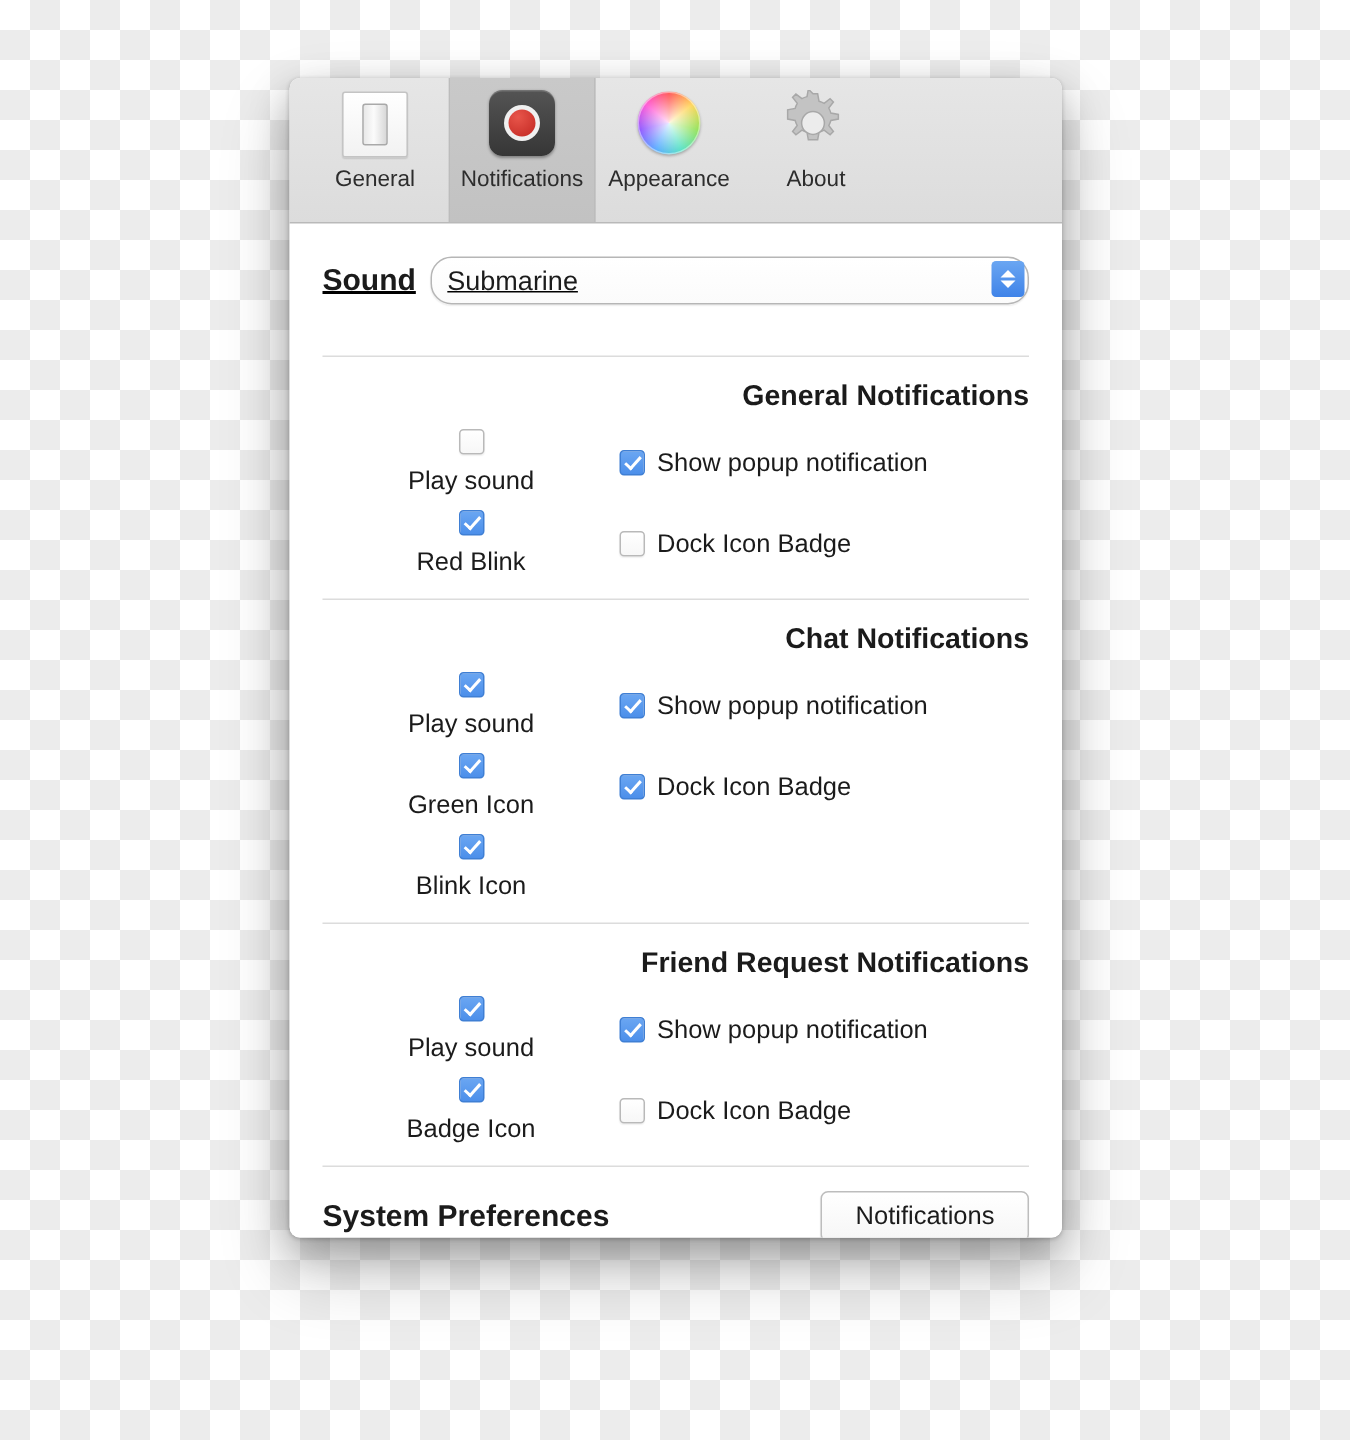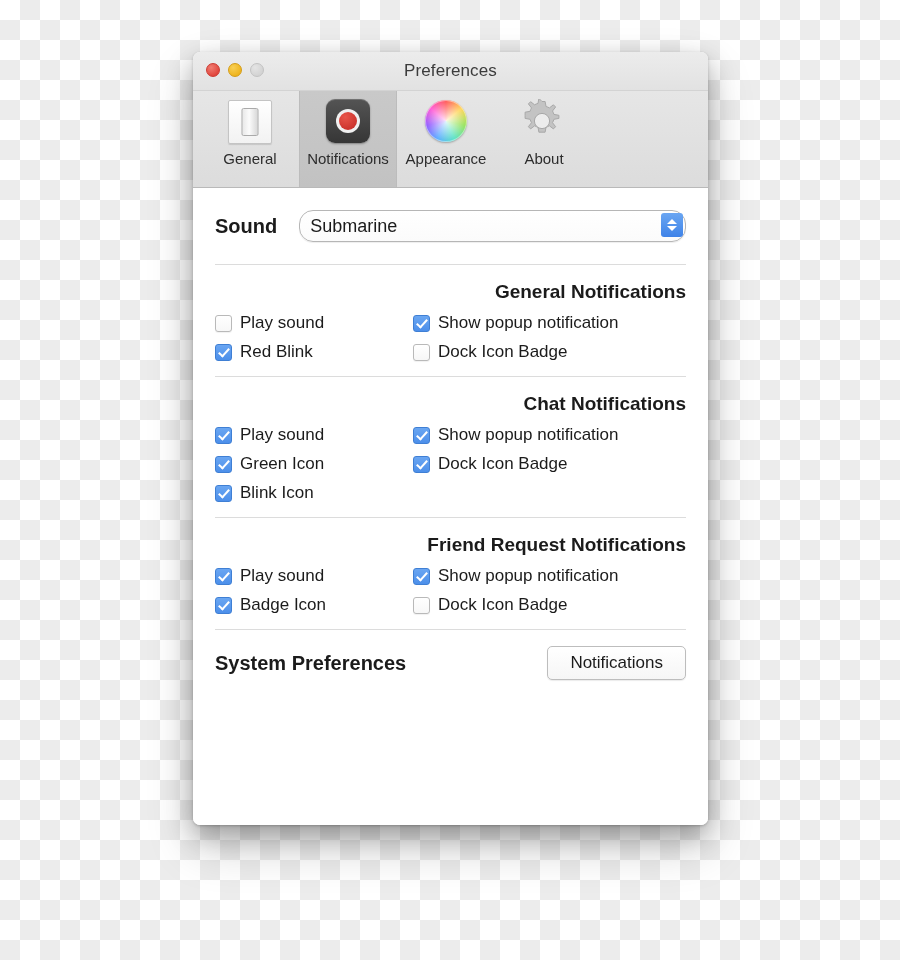--- a/index.html
+++ b/index.html
@@ -181,22 +181,23 @@
   
   .content {
     padding: 22px 22px 0 22px;
     background: #ffffff;
     height: 100%;
     box-sizing: border-box;
   }
   .sound-row {
     display: flex;
     align-items: center;
-    gap: 22px;
-    margin-bottom: 22px;
+    gap: 10px;
+    margin-bottom: 34px;
+    text-decoration: underline;
   }
   .sound-label {
     font-size: 20px;
     font-weight: bold;
     color: #1b1b1b;
   }
   .popup {
     position: relative;
     flex: 1;
     height: 30px;
@@ -246,21 +247,21 @@
   }
   .cbrow {
     display: flex;
     margin-bottom: 9px;
   }
   .cbcell {
     display: flex;
     align-items: center;
     gap: 8px;
   }
-  .cbcell.col1 { width: 198px; }
+  .cbcell.col1 { width: 198px; flex-direction: column; }
   .checkbox {
     width: 17px;
     height: 17px;
     border-radius: 3px;
     box-sizing: border-box;
     flex: 0 0 auto;
     position: relative;
   }
   .checkbox.off {
     background: linear-gradient(to bottom, #ffffff, #f7f7f7);
@@ -309,28 +310,20 @@
     box-shadow: 0 1px 1px rgba(0,0,0,0.08);
     cursor: default;
     font-family: "Liberation Sans", sans-serif;
   }
 </style>
 </head>
 <body>
 
 <div class="window">
 
-  <div class="titlebar">
-    <div class="traffic">
-      <div class="light close"></div>
-      <div class="light min"></div>
-      <div class="light zoom"></div>
-    </div>
-    <div class="window-title">Preferences</div>
-  </div>
 
   <div class="toolbar">
 
     <div class="tab">
       <div class="tab-icon">
         <div class="icn-switch"></div>
       </div>
       <div class="tab-label">General</div>
     </div>
 

